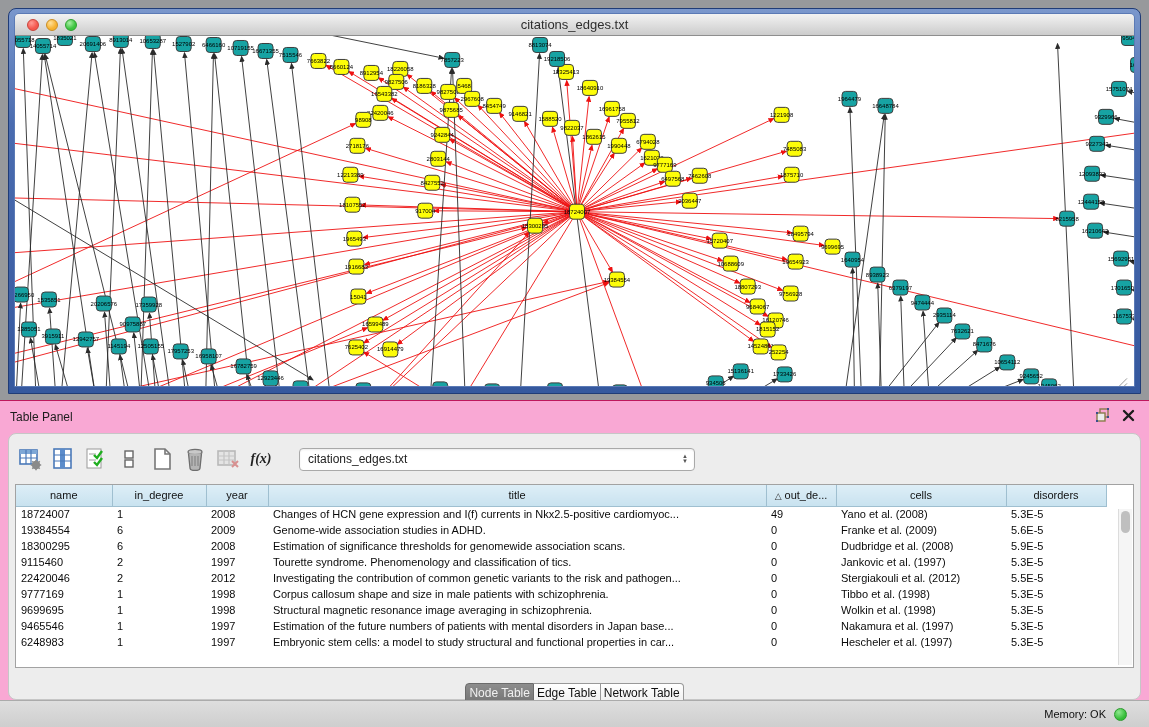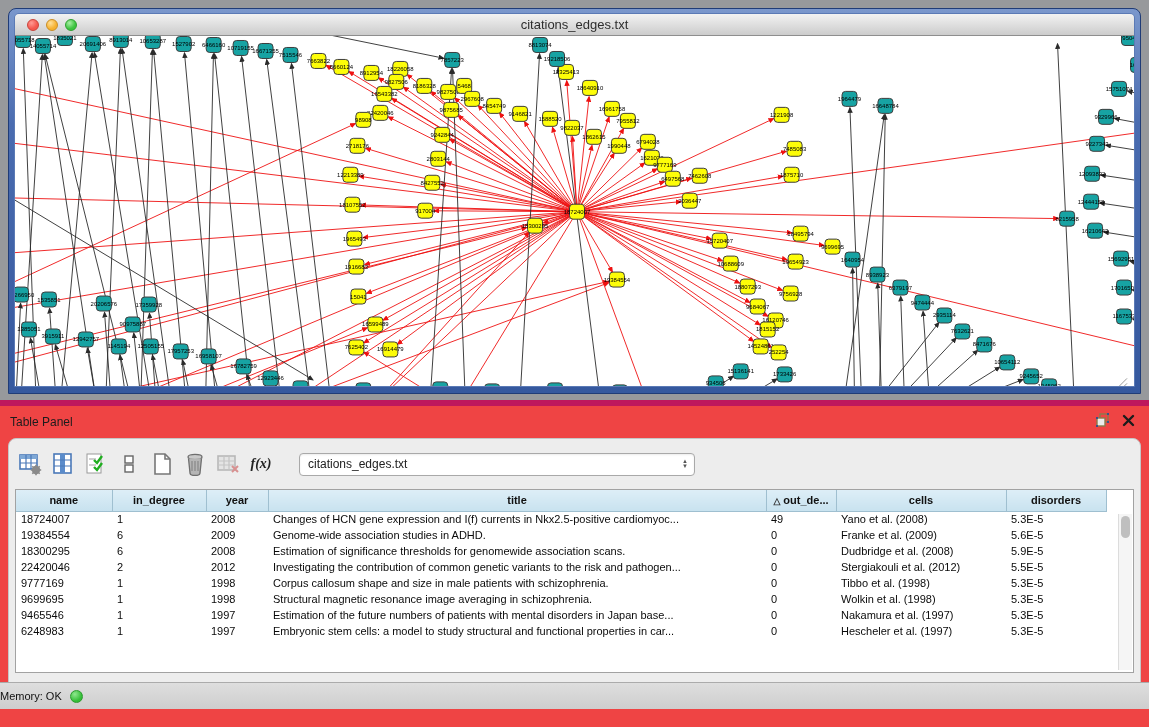--- a/index.html
+++ b/index.html
@@ -20,21 +20,21 @@
   .traffic { position:absolute; left:12px; top:5px; display:flex; gap:7px; }
   .light { width:12px; height:12px; border-radius:50%; }
   .light.red    { background:radial-gradient(circle at 35% 30%,#ff9a93,#f4574d 60%); border:1px solid #ca4239; }
   .light.yellow { background:radial-gradient(circle at 35% 30%,#ffe09a,#f6b12f 60%); border:1px solid #cb8d22; }
   .light.green  { background:radial-gradient(circle at 35% 30%,#a9efa5,#3dc440 60%); border:1px solid #2da02e; }
   .graph { flex:1 1 auto; background:#ffffff; position:relative; }
   .graph svg { width:100%; height:100%; display:block; }
 
   
   .table-panel { position:absolute; left:0; top:400px; width:1149px; height:327px;
-    background:#ef4444; border-top:6px solid #be185d; }
+    background:#f9a8d4; border-top:1px solid #be185d; }
   .panel-header { position:absolute; left:0; top:0; width:100%; height:32px; }
   .panel-title { position:absolute; left:10px; top:9px; font-size:12px; color:#1c1c1c; }
   .panel-header-btns { position:absolute; right:14px; top:7px; display:flex; gap:12px; align-items:center; }
   .panel-content { position:absolute; left:8px; right:8px; top:32px; bottom:27px;
     background:#ededed; border:1px solid #c6c6c6; border-radius:8px; }
 
   .toolbar { position:absolute; left:8px; top:8px; height:34px; display:flex; align-items:center; }
   .tb-icon { width:26px; height:26px; margin-right:7px; display:flex; align-items:center;
     justify-content:center; cursor:default; }
   .fx { font-family:"Liberation Serif", serif; font-style:italic; font-weight:bold;
@@ -43,44 +43,44 @@
     border:1px solid #a9a9a9; border-radius:4px; display:flex; align-items:center;
     font-size:12px; color:#222; box-shadow:inset 0 1px 2px rgba(0,0,0,.08); }
   .combo-text { flex:1; padding-left:8px; }
   .combo-step { width:18px; height:100%; display:flex; flex-direction:column;
     align-items:center; justify-content:center; color:#555; font-size:6px; line-height:5px; }
 
   .tablewrap { position:absolute; left:6px; top:50px; width:1119px; height:184px;
     background:#ffffff; border:1px solid #a2a2a2; overflow:hidden; }
   table.grid { border-collapse:collapse; table-layout:fixed; width:1090px; }
   table.grid th { height:21px; background:linear-gradient(180deg,#ddeef7,#c8e2ef);
-    border:1px solid #9fbfd0; border-top:none; font-size:11px; font-weight:bold;
+    border:1px solid #9fbfd0; border-top:none; font-size:11px; font-weight:normal;
     color:#111; text-align:center; overflow:hidden; white-space:nowrap; }
   table.grid th:first-child { border-left:none; }
   table.grid td { height:16px; font-size:11px; color:#0a0a0a; padding:0 0 0 5px;
     white-space:nowrap; overflow:hidden; }
   .sort-tri { font-size:9px; color:#333; margin-right:3px; }
   .vscroll { position:absolute; right:1px; top:24px; bottom:2px; width:14px;
     background:#f5f5f5; border-left:1px solid #dcdcdc; }
   .vthumb { position:absolute; left:2px; top:2px; width:9px; height:22px;
     background:#bfbfbf; border-radius:6px; }
 
   .footer-tabs { position:absolute; left:0; right:0; top:244px; height:30px;
     display:flex; justify-content:center; align-items:center; }
   .seg { height:21px; padding:0 3px; font-size:12px; border:1px solid #989898;
     border-left:none; background:linear-gradient(180deg,#ffffff,#efefef);
     color:#111; display:flex; align-items:center; cursor:default; }
   .seg:first-child { border-left:1px solid #989898; border-radius:4px 0 0 4px; }
   .seg:last-child { border-radius:0 4px 4px 0; }
   .seg.active { background:linear-gradient(180deg,#8d8d8d,#757575); color:#f1f1f1;
     border-color:#6b6b6b; }
 
-  .statusbar { position:absolute; left:0; bottom:18px; width:100%; height:27px;
+  .statusbar { position:absolute; left:0; bottom:0; width:100%; height:27px;
     background:linear-gradient(180deg,#dedede,#cecece); border-top:1px solid #ababab;
-    display:flex; align-items:center; }
+    display:flex; align-items:center; justify-content:flex-end; }
   .mem-label { font-size:11px; color:#111; margin-right:8px; }
   .mem-dot { width:13px; height:13px; border-radius:50%; margin-right:22px;
     background:radial-gradient(circle at 35% 30%,#8fe88f,#34bd37 65%); border:1px solid #2a9b2d; }
 </style>
 </head>
 <body>
 
 <div class="net-window">
   <div class="win-inner">
     <div class="titlebar">
@@ -861,20 +861,29 @@
             <tr>
               <td>18300295</td>
               <td>6</td>
               <td>2008</td>
               <td>Estimation of significance thresholds for genomewide association scans.</td>
               <td>0</td>
               <td>Dudbridge et al. (2008)</td>
               <td>5.9E-5</td>
             </tr>
             <tr>
+              <td>9115460</td>
+              <td>2</td>
+              <td>1997</td>
+              <td>Tourette syndrome. Phenomenology and classification of tics.</td>
+              <td>0</td>
+              <td>Jankovic et al. (1997)</td>
+              <td>5.3E-5</td>
+            </tr>
+            <tr>
               <td>22420046</td>
               <td>2</td>
               <td>2012</td>
               <td>Investigating the contribution of common genetic variants to the risk and pathogen...</td>
               <td>0</td>
               <td>Stergiakouli et al. (2012)</td>
               <td>5.5E-5</td>
             </tr>
             <tr>
               <td>9777169</td>

